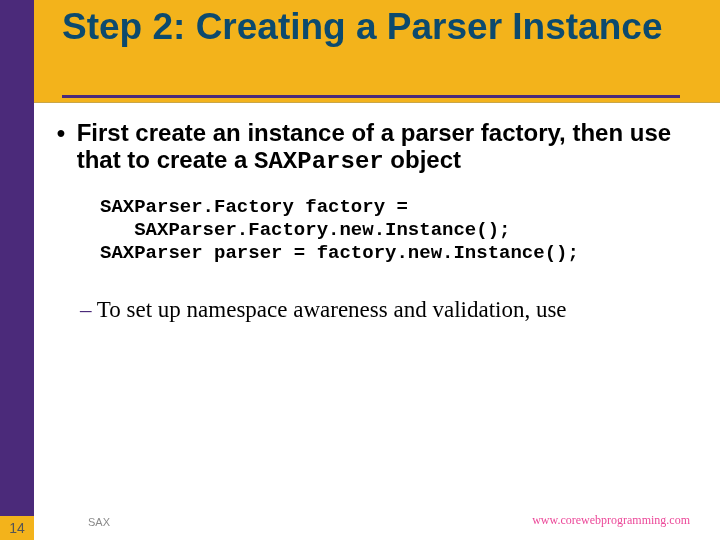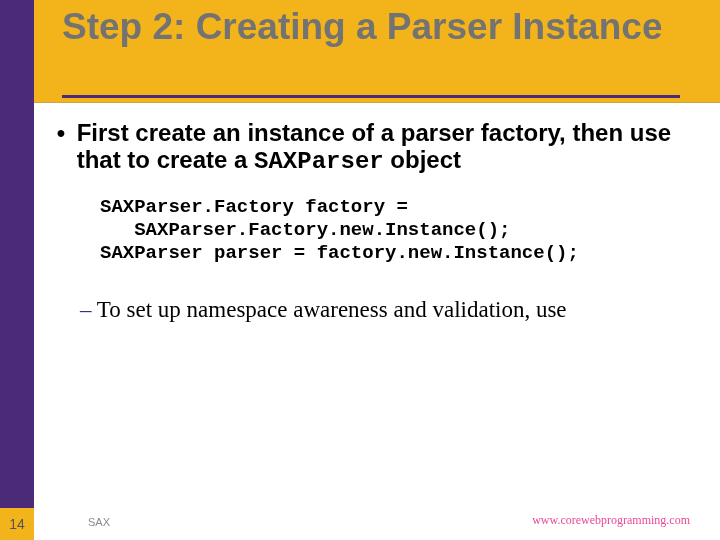--- a/index.html
+++ b/index.html
@@ -23,21 +23,21 @@
     background: #f3b31b;
   }
   .title {
     position: absolute;
     left: 62px; top: 6px;
     width: 630px;
     font-family: Arial, Helvetica, sans-serif;
     font-weight: 800;
     font-size: 37px;
     line-height: 1.12;
-    color: #737373;
+    color: #0c4a6e;
   }
   .rule {
     position: absolute;
     left: 62px; top: 95px;
     width: 618px; height: 3px;
     background: #4b2a7a;
   }
   .thin-rule {
     position: absolute;
     left: 34px; top: 102px;
@@ -91,21 +91,21 @@
     font-family: "Courier New", Courier, monospace;
     font-weight: 700;
     font-size: 18px;
     line-height: 1.25;
     white-space: pre;
     color: #000;
   }
   .pagenum-box {
     position: absolute;
     left: 0; bottom: 0;
-    width: 34px; height: 32px;
+    width: 34px; height: 24px;
     background: #f3b31b;
     display: flex;
     align-items: center;
     justify-content: center;
   }
   .pagenum {
     font-family: Arial, sans-serif;
     font-size: 14px;
     color: #555;
   }

